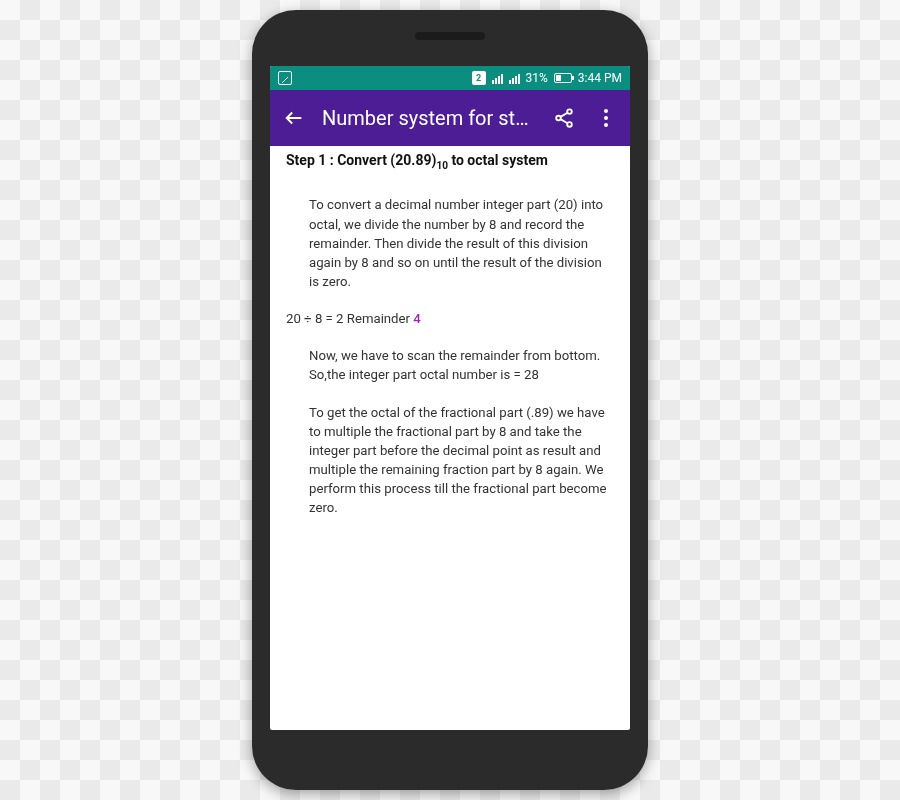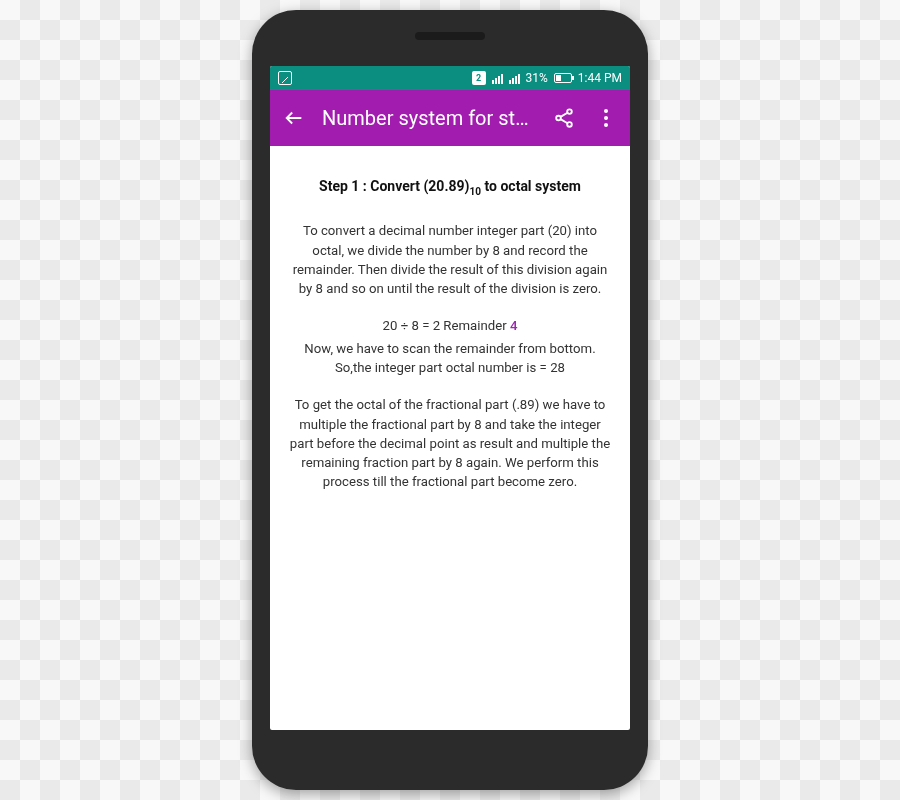--- a/index.html
+++ b/index.html
@@ -82,21 +82,21 @@
   .batt-icon .fill { position:absolute; left:1px; top:1px; bottom:1px; width:30%; background:#fff; }
   .img-icon {
     width:14px; height:14px; border:1px solid #fff; border-radius:2px; position:relative;
   }
   .img-icon::after {
     content:""; position:absolute; bottom:1px; left:1px; right:1px; height:6px;
     background: linear-gradient(135deg, transparent 45%, #fff 46% 54%, transparent 55%);
   }
 
   .appbar {
-    background: #a21caf;
+    background: #4c1d95;
     color: #fff;
     height: 56px;
     display: flex;
     align-items: center;
     padding: 14px 10px;
     gap: 14px;
   }
   .appbar .title {
     font-size: 20px;
     font-weight: 400;
@@ -109,38 +109,37 @@
     width: 28px; height: 28px;
     display: inline-flex; align-items: center; justify-content: center;
     cursor: pointer; color:#fff;
   }
   .icon-btn svg { width: 22px; height: 22px; }
   .dots { display:flex; flex-direction:column; gap:3px; align-items:center; justify-content:center; }
   .dots span { width:4px; height:4px; background:#fff; border-radius:50%; }
 
   .content {
     flex: 1;
-    padding: 30px 16px 10px 16px;
+    padding: 4px 16px 10px 16px;
     font-size: 13.2px;
     line-height: 1.45;
     color: #333;
     overflow: hidden;
-    text-align: center;
   }
   .step-title {
     font-weight: 700;
     color: #111;
     margin-bottom: 22px;
     font-size: 14px;
   }
   .step-title .sub { font-size: 0.72em; vertical-align: sub; }
-  .para { margin-bottom: 18px; }
+  .para { margin-bottom: 18px; margin-left: 23px; }
   .calc-line { margin-bottom: 2px; }
   .calc-line .rem { color: #9c27b0; font-weight: 500; }
-  .calc-block { margin-bottom: 4px; }
+  .calc-block { margin-bottom: 18px; }
 </style>
 </head>
 <body>
 
 <div class="phone">
   <div class="screen">
 
     <div class="statusbar">
       <div class="left">
         <span class="img-icon"></span>
@@ -155,21 +154,21 @@
       <span class="sig-icon">
           <span></span>
           <span></span>
           <span></span>
           <span></span>
         </span>
       <span>31%</span>
       <span class="batt-icon">
           <span class="fill"></span>
         </span>
-      <span>1:44 PM</span>
+      <span>3:44 PM</span>
     </div>
 
     <div class="appbar">
       <span class="icon-btn">
         <svg viewBox="0 0 24 24" fill="none" stroke="currentColor" stroke-width="2">
           <path d="M20 12H4M10 6l-6 6 6 6"></path>
         </svg>
       </span>
       <span class="title">Number system for st…</span>
       <span class="icon-btn">

